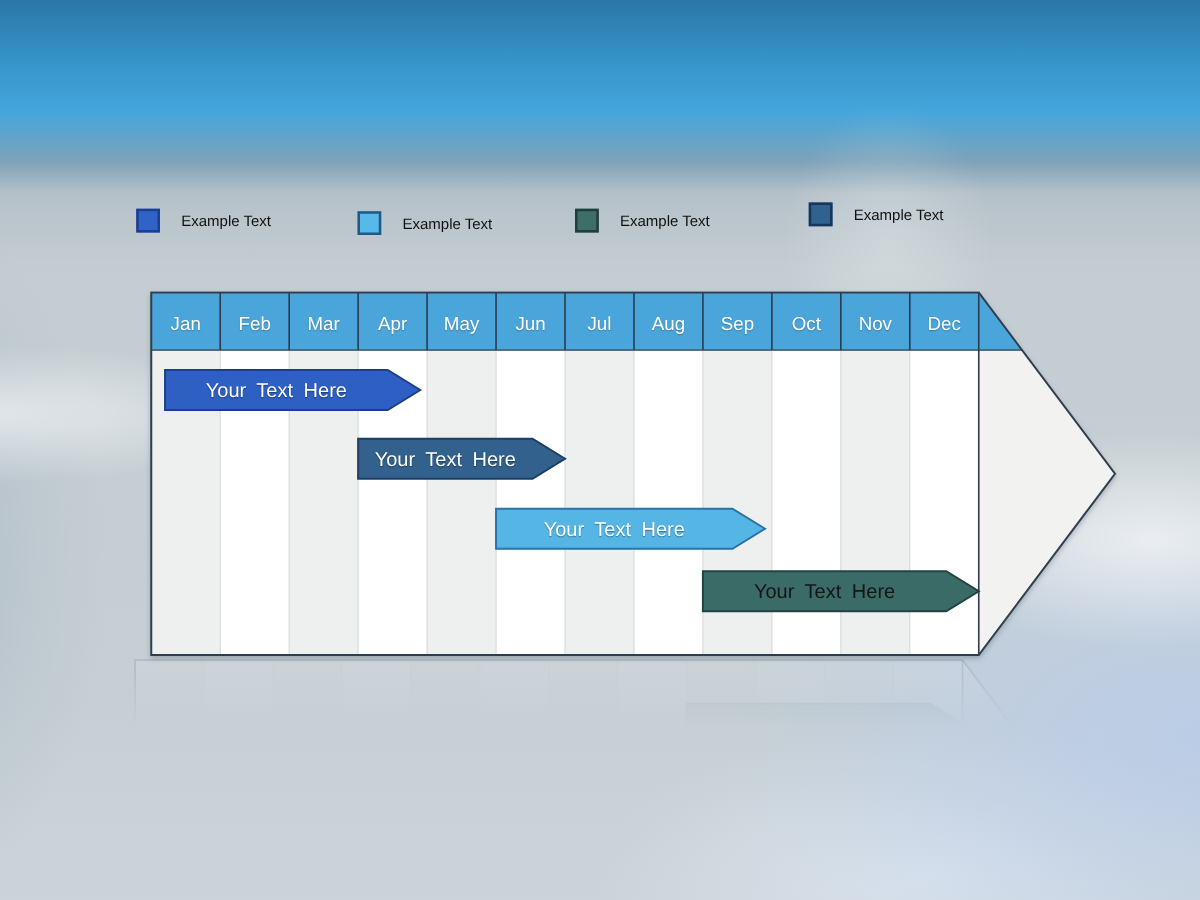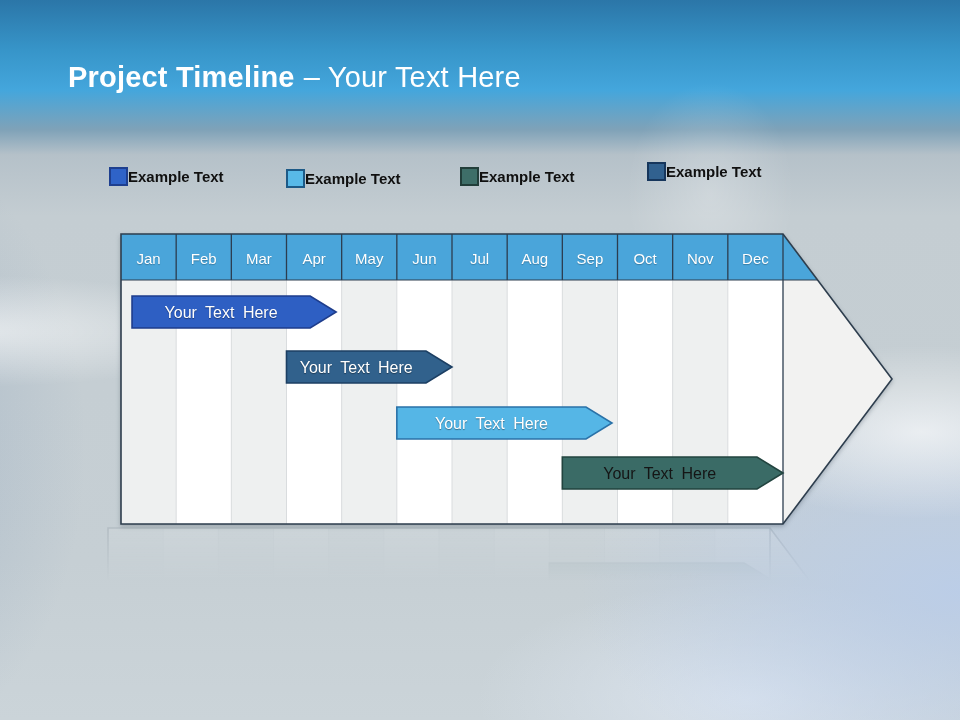--- a/index.html
+++ b/index.html
@@ -24,21 +24,21 @@
   .title .bold{font-weight:700;}
   .title .light{font-weight:400;margin-left:9px;}
 
   
   .legend-item{position:absolute;display:flex;align-items:center;}
   .legend-swatch{
     width:19px;height:19px;border:2px solid #1e3f8f;background:#2f63c8;
     box-sizing:border-box;flex:0 0 auto;
   }
   .legend-label{
-    font-size:15px;font-weight:700;color:#101010;white-space:nowrap;
+    margin-left:17px;font-size:12px;font-weight:400;color:#101010;white-space:nowrap;
   }
   .legend-item.li0{left:109px;top:167px;}
   .legend-item.li1{left:286px;top:169px;}
   .legend-item.li2{left:460px;top:167px;}
   .legend-item.li3{left:647px;top:162px;}
 
   
   .chart{position:absolute;left:120px;top:233px;width:774px;height:292px;}
   .chart svg{display:block;filter:drop-shadow(0 2px 2px rgba(40,55,70,.28));}
   .month-label{
@@ -57,23 +57,20 @@
     -webkit-mask-image:linear-gradient(180deg,rgba(0,0,0,.9),rgba(0,0,0,0) 85%);
             mask-image:linear-gradient(180deg,rgba(0,0,0,.9),rgba(0,0,0,0) 85%);
   }
   .chart-reflection svg{display:block;transform:scaleY(-1);margin-top:0;}
 </style>
 </head>
 <body>
 
 <div class="slide">
 
-  <div class="title">
-    <span class="bold">Project Timeline</span><span class="light">– Your Text Here</span>
-  </div>
 
   <div class="legend">
     <div class="legend-item li0">
       <span class="legend-swatch" style="background: rgb(47, 99, 200); border-color: rgb(30, 63, 143);"></span>
       <span class="legend-label">Example Text</span>
     </div>
     <div class="legend-item li1">
       <span class="legend-swatch" style="background: rgb(88, 185, 232); border-color: rgb(29, 90, 135);"></span>
       <span class="legend-label">Example Text</span>
     </div>

